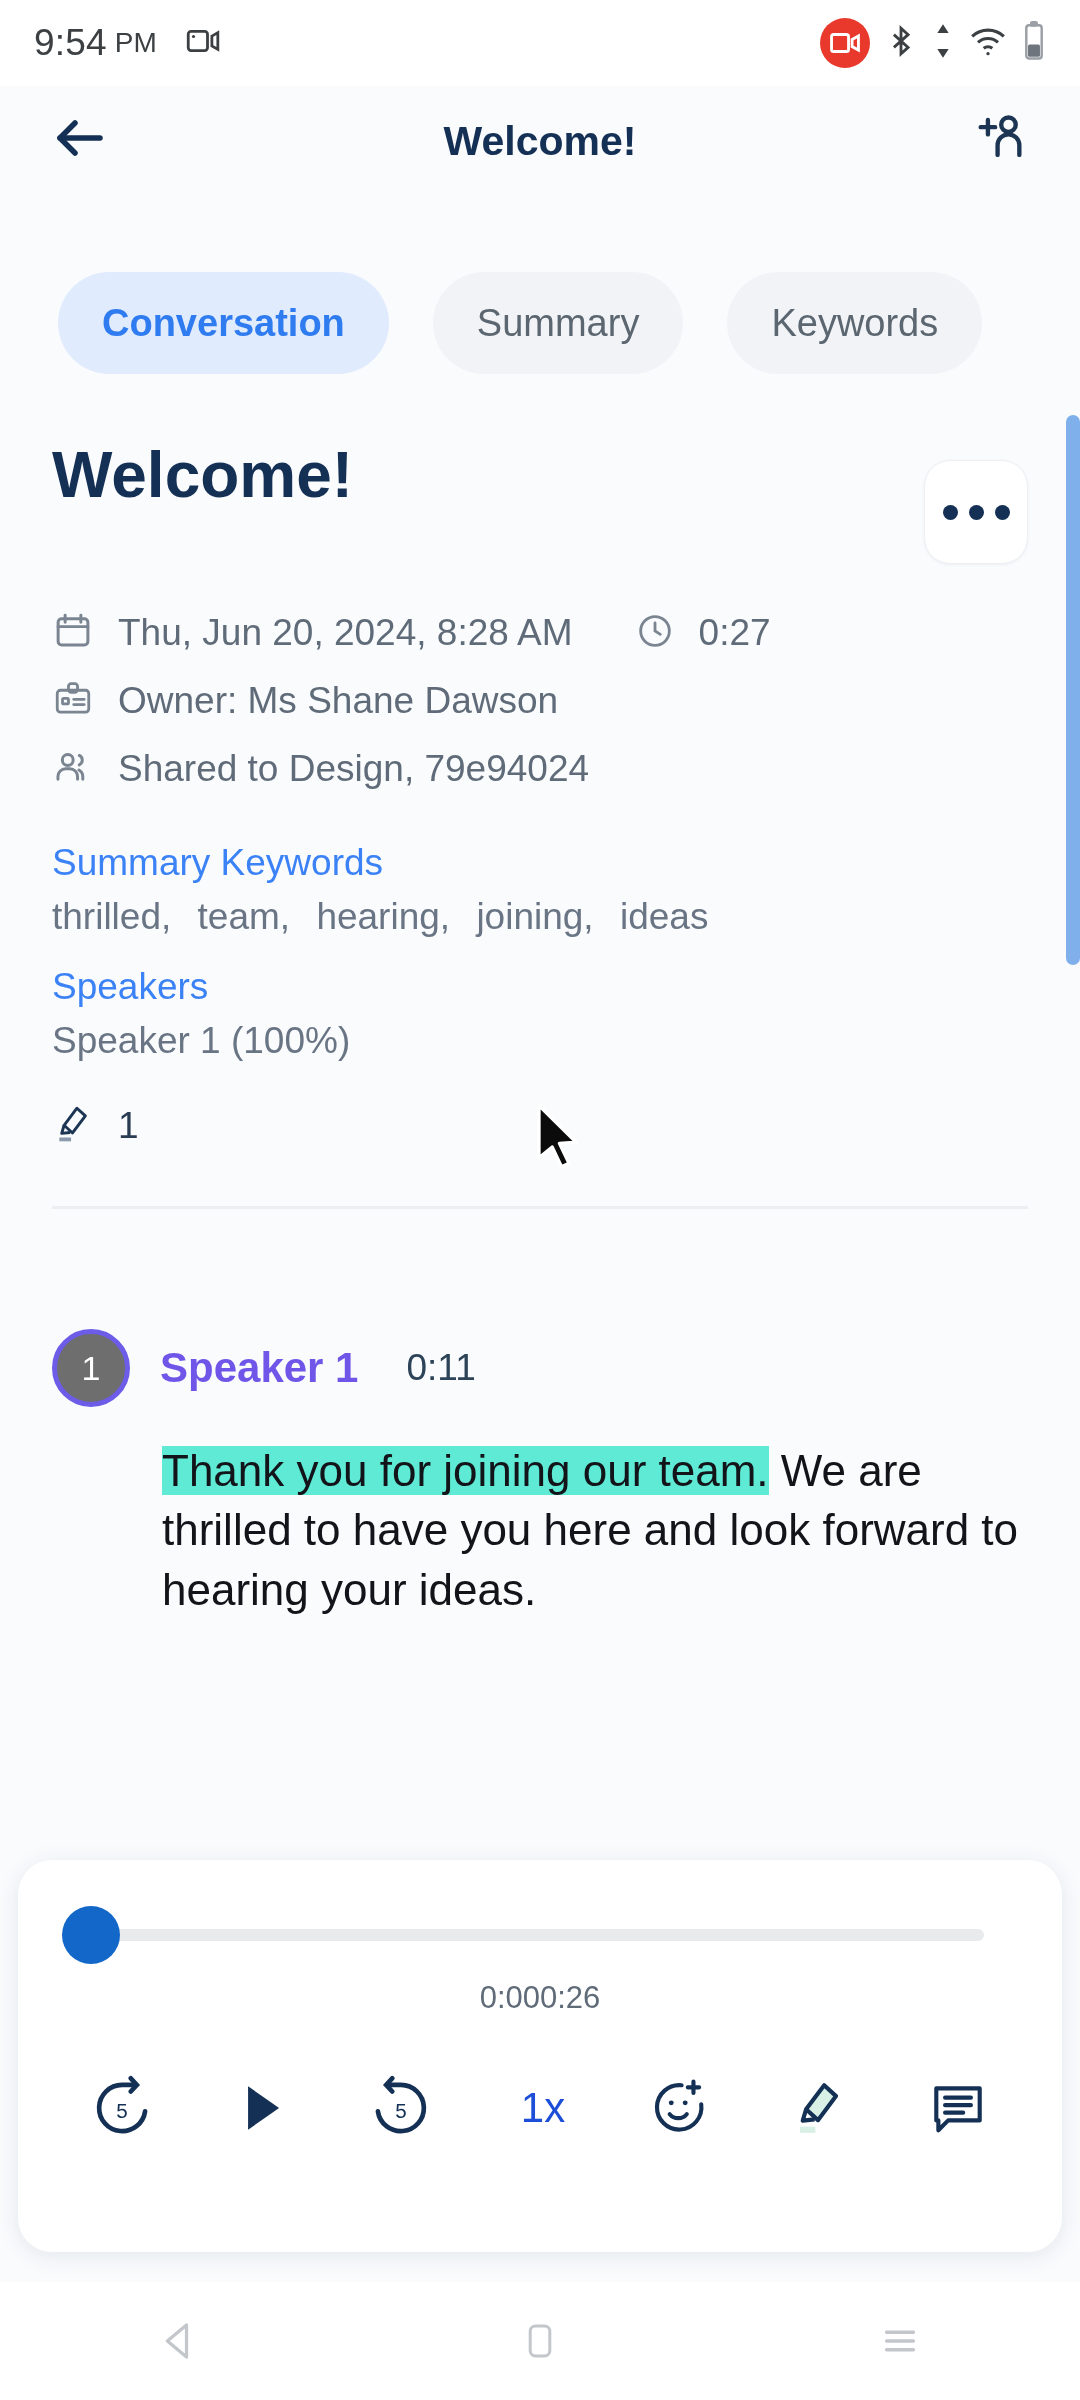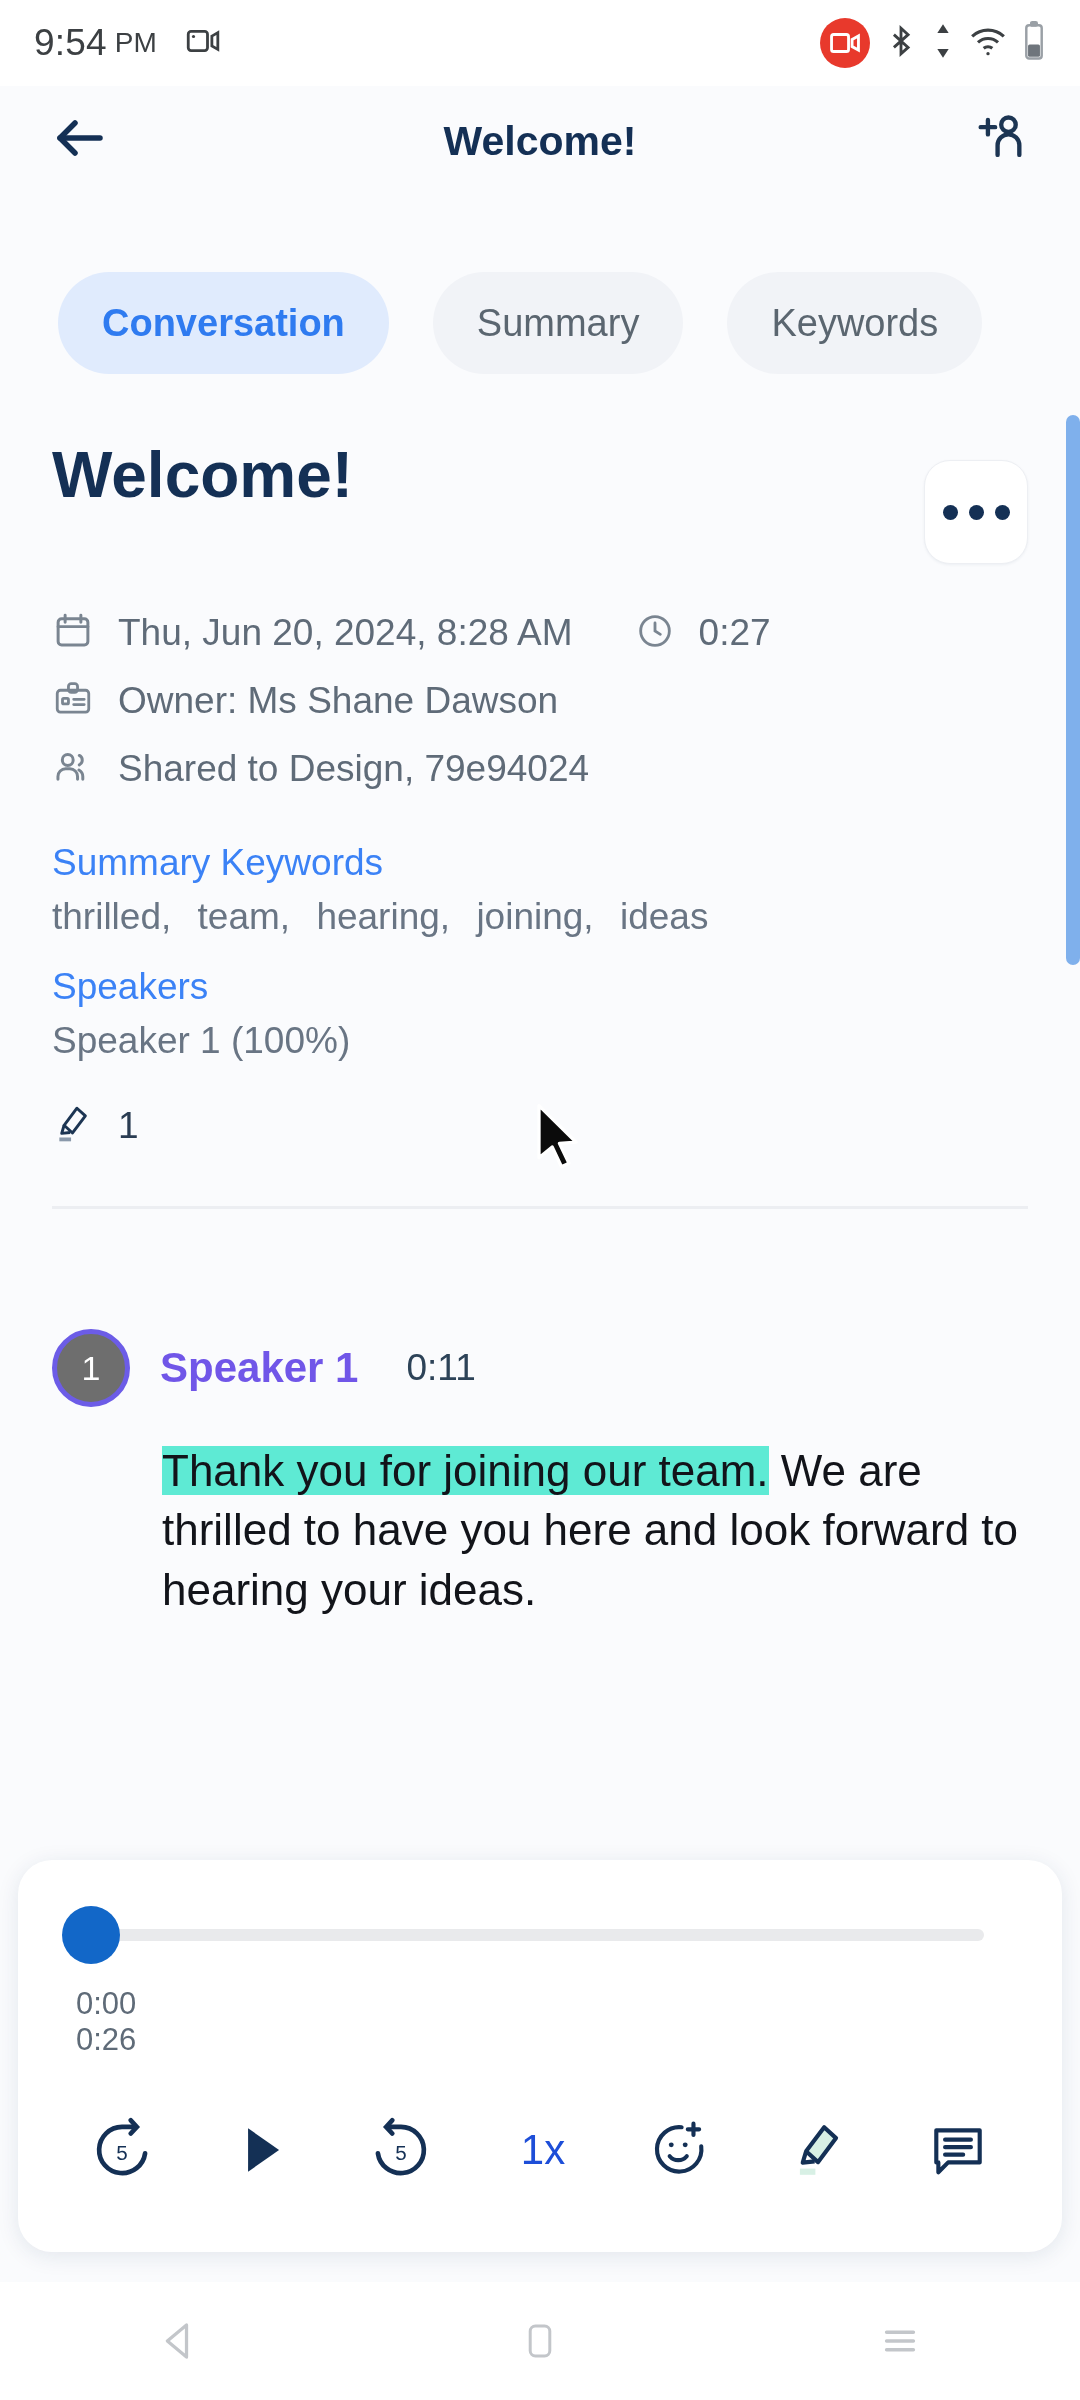--- a/index.html
+++ b/index.html
@@ -162,22 +162,22 @@
   .seek-track {
     position: absolute; left: 24px; right: 34px; height: 12px;
     background: #e9eaec; border-radius: 6px;
   }
   .seek-thumb {
     position: absolute; left: 0; width: 58px; height: 58px;
     border-radius: 50%; background: #1267c8;
   }
   .times {
     display: flex; justify-content: center;
-    margin-top: 22px; padding: 0 14px;
-    font-size: 31px; color: #5f6b78; flex-direction: column;
+    margin-top: 16px; padding: 0 14px;
+    font-size: 31px; color: #5f6b78;
   }
   .controls {
     display: flex; align-items: center; justify-content: space-between;
     margin-top: 44px; padding: 0 12px;
   }
   .ctrl {
     width: 96px; height: 96px;
     display: flex; align-items: center; justify-content: center;
   }
   .speed-label { font-size: 42px; font-weight: 400; color: #1d4ed8; margin-left: 6px; }

